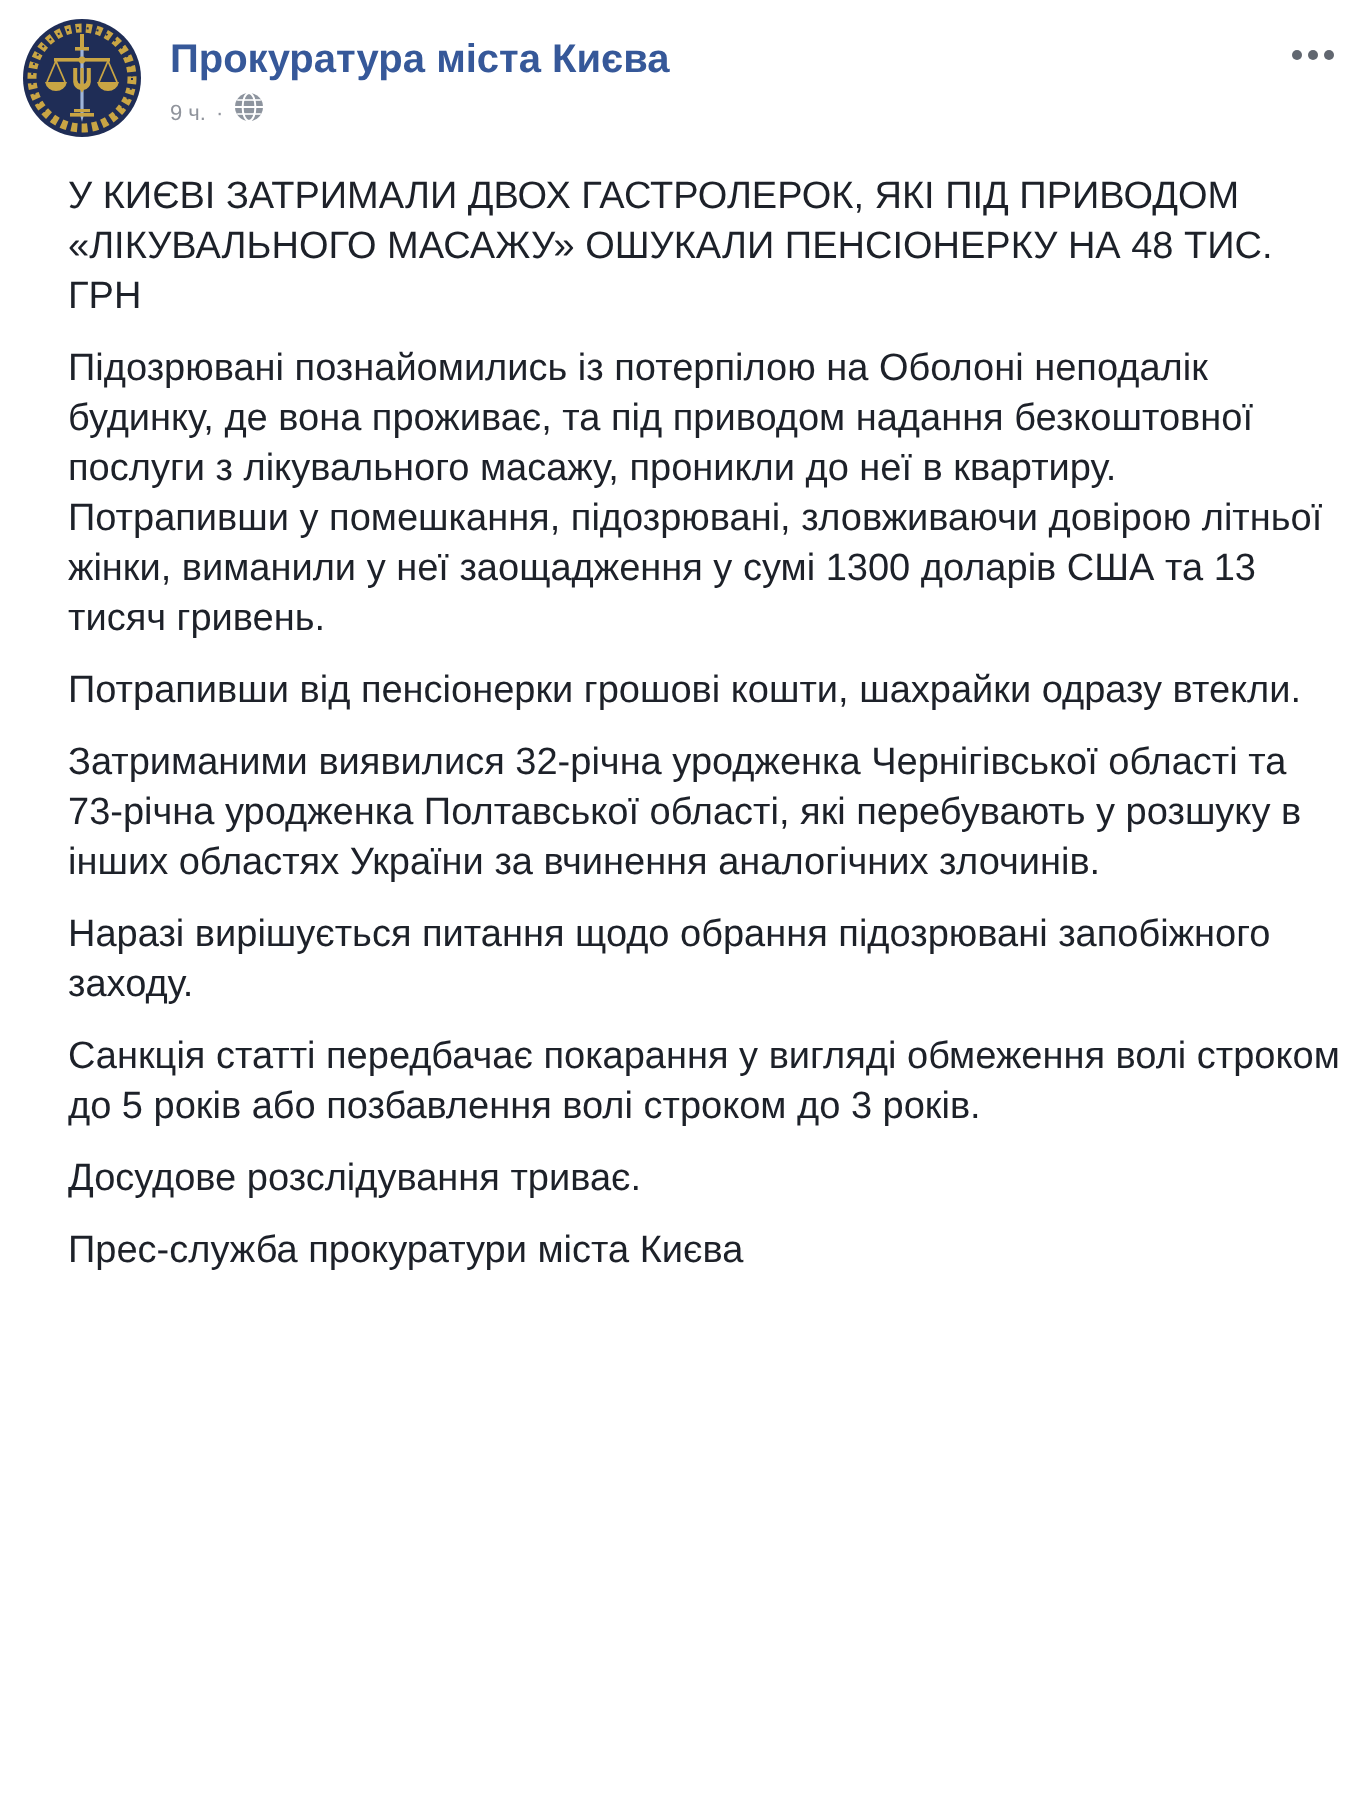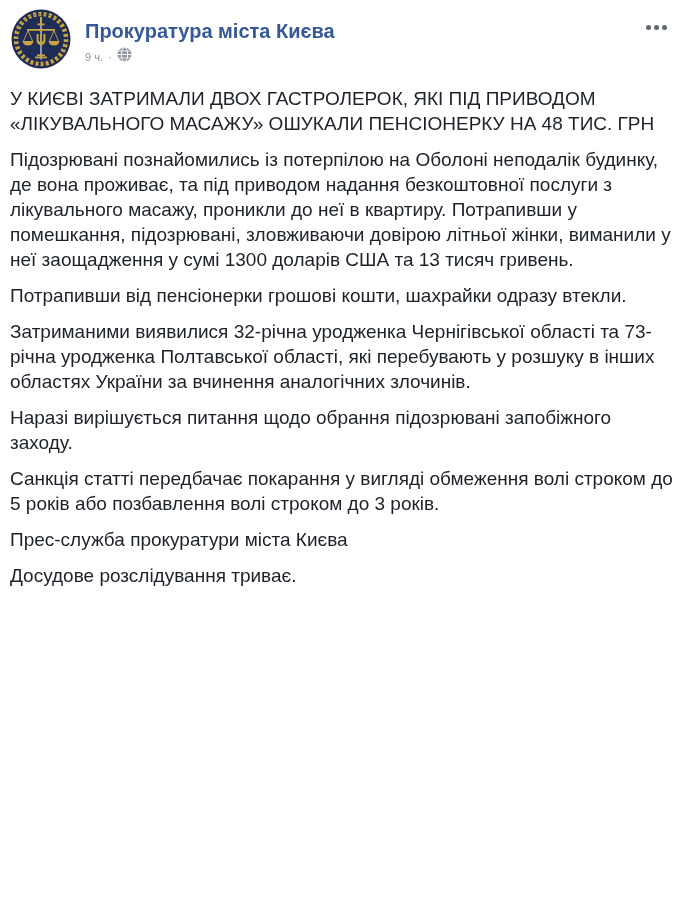--- a/index.html
+++ b/index.html
@@ -70,20 +70,21 @@
   }
   .options-btn .dot {
     width: 5px;
     height: 5px;
     border-radius: 50%;
     background: #616770;
     display: inline-block;
   }
   .post-body {
     padding: 16px 13px 0 10px;
+    margin-left: 24px;
   }
   .post-body p {
     font-size: 19px;
     line-height: 25px;
     color: #1d2129;
     margin-bottom: 11px;
     word-wrap: break-word;
   }
 </style>
 </head>
@@ -150,17 +151,17 @@
     </button>
   </div>
 
   <div class="post-body">
     <p>У КИЄВІ ЗАТРИМАЛИ ДВОХ ГАСТРОЛЕРОК, ЯКІ ПІД ПРИВОДОМ «ЛІКУВАЛЬНОГО МАСАЖУ» ОШУКАЛИ ПЕНСІОНЕРКУ НА 48 ТИС. ГРН</p>
     <p>Підозрювані познайомились із потерпілою на Оболоні неподалік будинку, де вона проживає, та під приводом надання безкоштовної послуги з лікувального масажу, проникли до неї в квартиру. Потрапивши у помешкання, підозрювані, зловживаючи довірою літньої жінки, виманили у неї заощадження у сумі 1300 доларів США та 13 тисяч гривень.</p>
     <p>Потрапивши від пенсіонерки грошові кошти, шахрайки одразу втекли.</p>
     <p>Затриманими виявилися 32-річна уродженка Чернігівської області та 73-річна уродженка Полтавської області, які перебувають у розшуку в інших областях України за вчинення аналогічних злочинів.</p>
     <p>Наразі вирішується питання щодо обрання підозрювані запобіжного заходу.</p>
     <p>Санкція статті передбачає покарання у вигляді обмеження волі строком до 5 років або позбавлення волі строком до 3 років.</p>
+    <p>Досудове розслідування триває.</p>
     <p>Прес-служба прокуратури міста Києва</p>
-    <p>Досудове розслідування триває.</p>
   </div>
 
 </div>
 
 </body></html>

